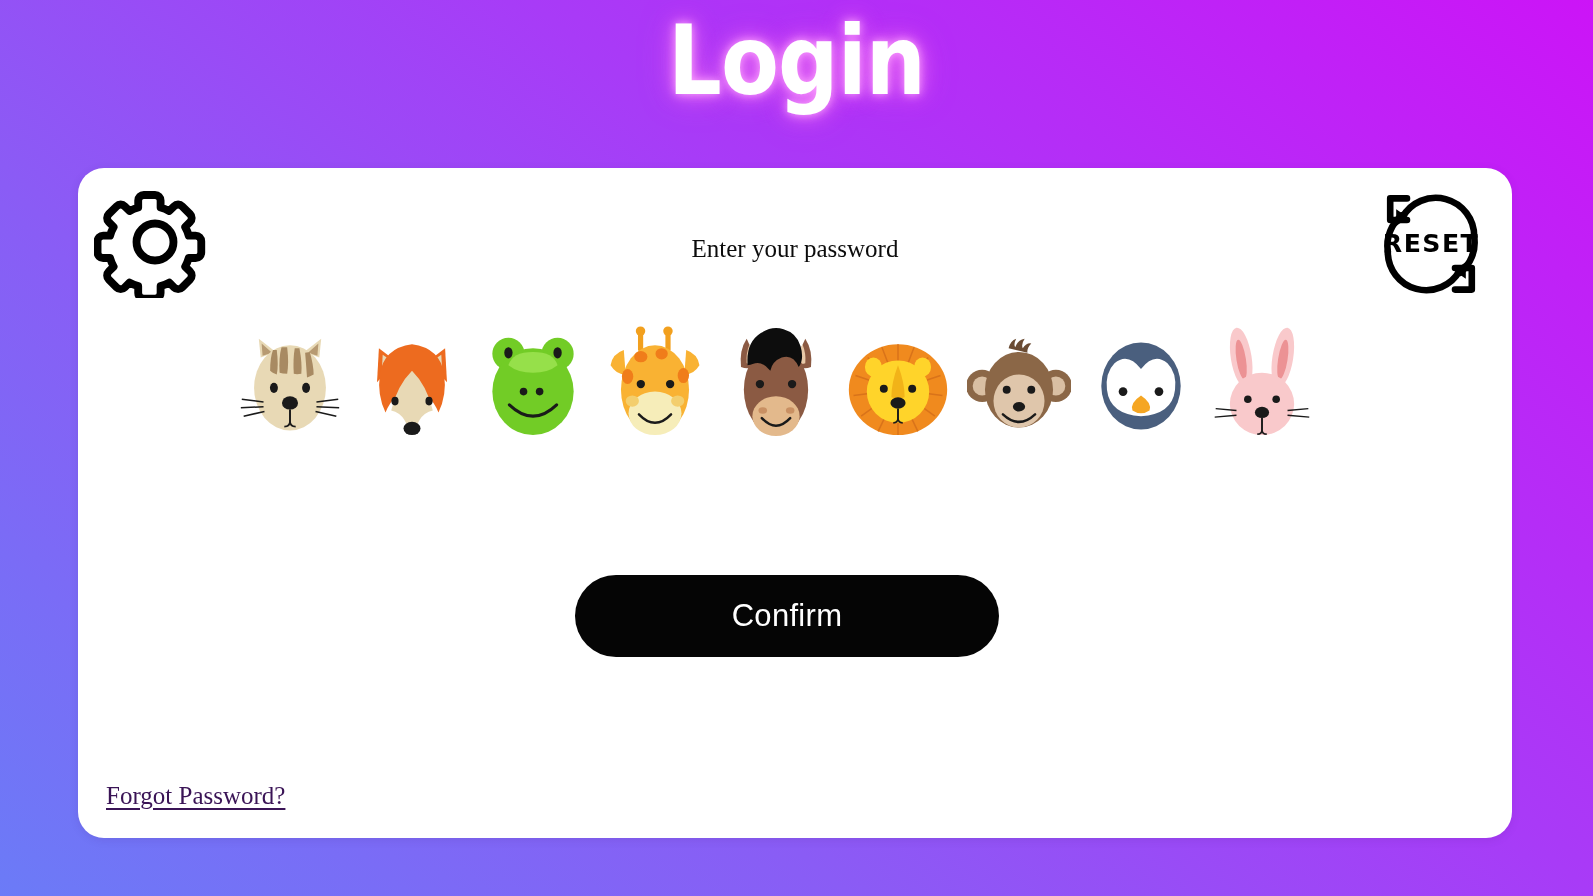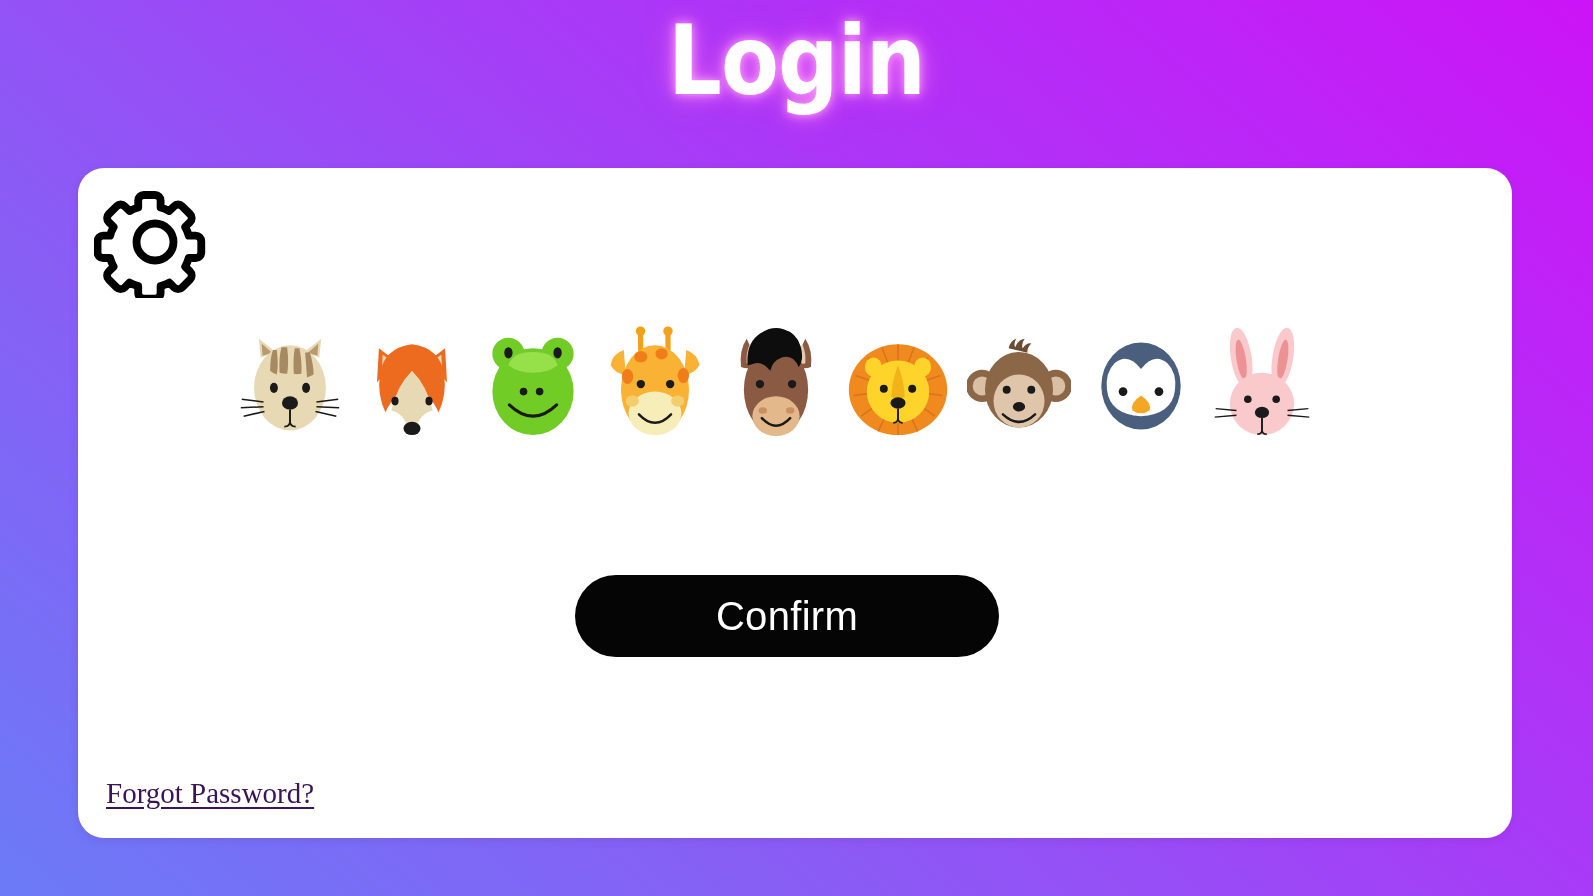--- a/index.html
+++ b/index.html
@@ -125,32 +125,32 @@
     position: absolute;
     left: 497px;
     top: 407px;
     width: 424px;
     height: 82px;
     border: 0;
     border-radius: 41px;
     background: #050505;
     color: #ffffff;
     font-family: "Liberation Sans", sans-serif;
-    font-size: 40px;
+    font-size: 31px;
     letter-spacing: 0.3px;
     cursor: pointer;
   }
 
   
   .forgot-link {
     position: absolute;
     left: 28px;
     bottom: 28px;
     font-family: "Liberation Serif", serif;
-    font-size: 29px;
+    font-size: 25px;
     color: #3a1456;
     text-decoration: underline;
     text-underline-offset: 4px;
     cursor: pointer;
   }
 </style>
 </head>
 <body>
 
 <div class="screen">
@@ -161,21 +161,37 @@
 
     <button class="gear-btn">
       <span>
         <svg viewBox="0 0 100 100" xmlns="http://www.w3.org/2000/svg" aria-hidden="true">
           <path d="M50 8 a5 5 0 0 1 5 5 v6.2 a32 32 0 0 1 7.7 3.2 l4.4-4.4 a5 5 0 0 1 7.1 0 l7.1 7.1 a5 5 0 0 1 0 7.1 l-4.4 4.4 a32 32 0 0 1 3.2 7.7 h6.2 a5 5 0 0 1 5 5 v10 a5 5 0 0 1-5 5 h-6.2 a32 32 0 0 1-3.2 7.7 l4.4 4.4 a5 5 0 0 1 0 7.1 l-7.1 7.1 a5 5 0 0 1-7.1 0 l-4.4-4.4 a32 32 0 0 1-7.7 3.2 v6.2 a5 5 0 0 1-5 5 h-10 a5 5 0 0 1-5-5 v-6.2 a32 32 0 0 1-7.7-3.2 l-4.4 4.4 a5 5 0 0 1-7.1 0 l-7.1-7.1 a5 5 0 0 1 0-7.1 l4.4-4.4 a32 32 0 0 1-3.2-7.7 h-6.2 a5 5 0 0 1-5-5 v-10 a5 5 0 0 1 5-5 h6.2 a32 32 0 0 1 3.2-7.7 l-4.4-4.4 a5 5 0 0 1 0-7.1 l7.1-7.1 a5 5 0 0 1 7.1 0 l4.4 4.4 a32 32 0 0 1 7.7-3.2 v-6.2 a5 5 0 0 1 5-5 z" fill="none" stroke="#000000" stroke-width="7" stroke-linejoin="round"></path>
           <circle cx="50" cy="50" r="16.5" fill="none" stroke="#000000" stroke-width="7"></circle>
         </svg>
       </span>
     </button>
 
-
+    <button class="reset-btn">
+      <span>
+        <svg viewBox="0 0 100 100" xmlns="http://www.w3.org/2000/svg" aria-hidden="true">
+          <path d="M26 28 A32 32 0 0 1 86 44" fill="none" stroke="#000" stroke-width="5.5" stroke-linecap="round"></path>
+          <path d="M86 44 A32 32 0 0 1 74 74" fill="none" stroke="#000" stroke-width="5.5" stroke-linecap="round"></path>
+          <path d="M74 72 A32 32 0 0 1 14 56" fill="none" stroke="#000" stroke-width="5.5" stroke-linecap="round"></path>
+          <path d="M14 56 A32 32 0 0 1 26 26" fill="none" stroke="#000" stroke-width="5.5" stroke-linecap="round"></path>
+          <path d="M30 12 L16 12 L16 30 L30 30" fill="none" stroke="#000" stroke-width="5.5" stroke-linejoin="round" stroke-linecap="round"></path>
+          <path d="M21 21 L31 28 L21 35 Z" fill="#000"></path>
+          <path d="M70 88 L84 88 L84 70 L70 70" fill="none" stroke="#000" stroke-width="5.5" stroke-linejoin="round" stroke-linecap="round"></path>
+          <path d="M79 79 L69 72 L79 65 Z" fill="#000"></path>
+          <text class="reset-label" x="50" y="57" text-anchor="middle" fill="#000">RESET</text>
+        </svg>
+      </span>
+    </button>
+
+    <div class="prompt">Enter your password</div>
 
     <div class="animal-row">
 
       <button class="animal-tile">
         <span>
           <svg viewBox="0 0 110 130" xmlns="http://www.w3.org/2000/svg" aria-hidden="true">
             <path d="M24 36 L22 16 L40 30 Z" fill="#e8d9b5"></path>
             <path d="M86 36 L88 16 L70 30 Z" fill="#e8d9b5"></path>
             <path d="M26 34 L25 21 L36 31 Z" fill="#b79a72"></path>
             <path d="M84 34 L85 21 L74 31 Z" fill="#b79a72"></path>

